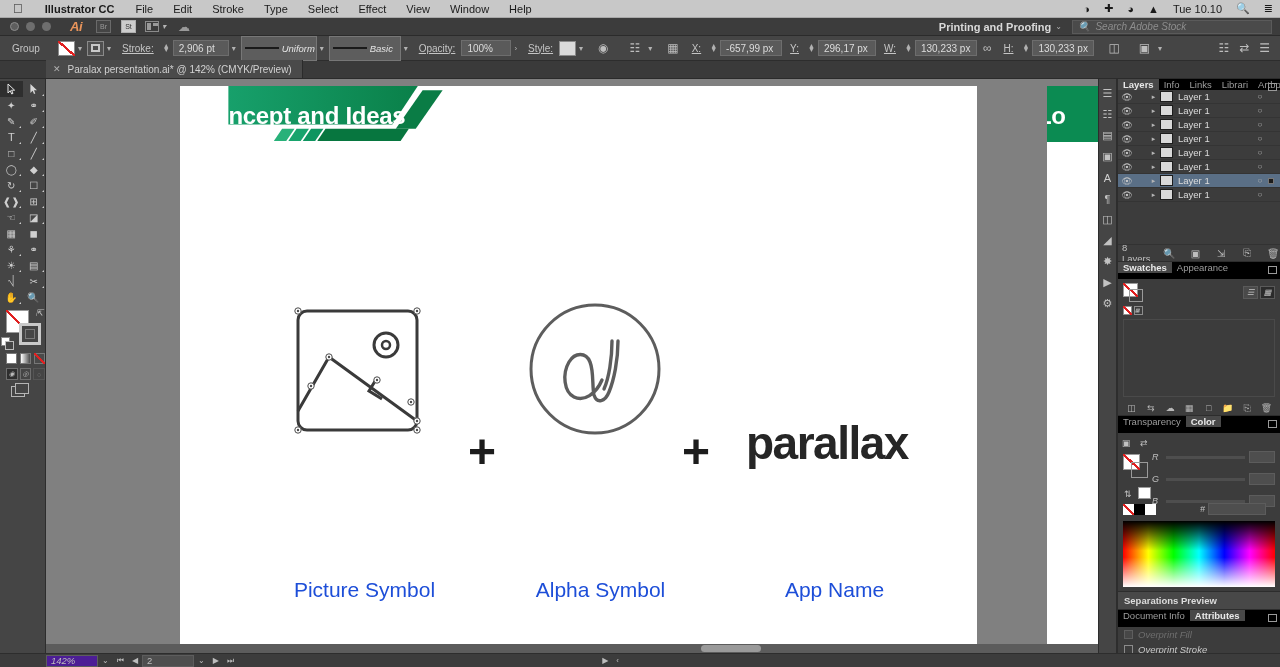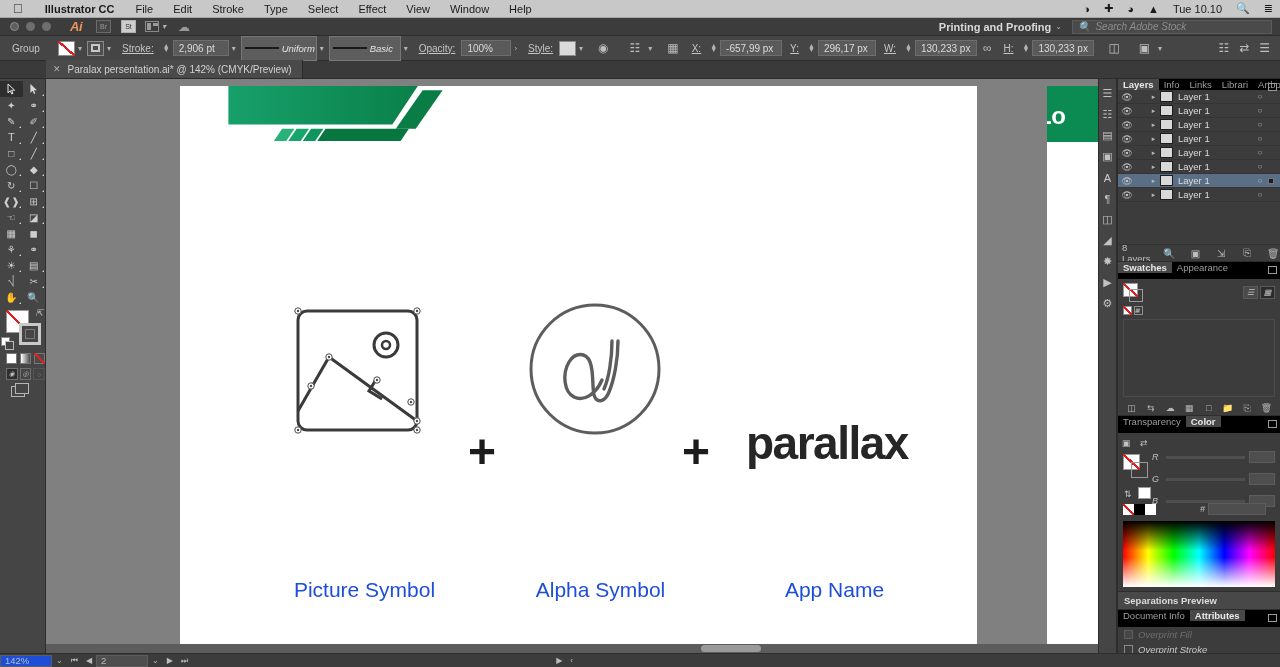--- a/index.html
+++ b/index.html
@@ -255,21 +255,21 @@
   .chk{width:9px;height:9px;border:1px solid #8b8b8b;background:#3c3c3c;}
   .chk.dim{border-color:#5e5e5e;background:#474747;}
   .dimtxt{color:#6e6e6e;}
 
   
   .statusbar{
     position:absolute; left:0; bottom:0; width:1280px; height:14px;
     background:#3c3c3c; border-top:1px solid #2d2d2d;
     display:flex; align-items:center; color:#bdbdbd; font-size:9.5px;
   }
-  .sb-zoom{width:52px;height:12px;background:#1d4ed8;border:1px solid #5d5d5d;display:flex;align-items:center;padding-left:4px;}
+  .sb-zoom{width:52px;height:12px;background:#4c1d95;border:1px solid #5d5d5d;display:flex;align-items:center;padding-left:4px;margin-left:46px;font-style:italic;}
   .sb-ic{padding:0 4px; color:#bdbdbd; font-size:8px;}
   .sb-page{width:52px;height:12px;background:#4e4e4e;border:1px solid #5d5d5d;display:flex;align-items:center;padding-left:4px;}
   .sb-art{flex:1; text-align:center; color:#c4c4c4;margin-top:48px;}
 </style>
 </head>
 <body>
 
 <div id="app">
 
   <div class="macbar">
@@ -499,20 +499,21 @@
             <stop offset="100%" stop-color="#0c8a50"></stop>
           </linearGradient>
         </defs>
         <path d="M0 0 H275 L238 56 H0 Z" fill="url(#gA)"></path>
         <path d="M282 6 H311 L272 62 H243 Z" fill="#0a7c45"></path>
         <path d="M78 62 H96 L84 80 H66 Z" fill="#28b179"></path>
         <path d="M99 62 H117 L105 80 H87 Z" fill="#18a46d"></path>
         <path d="M120 62 H138 L126 80 H108 Z" fill="#0e9560"></path>
         <path d="M141 62 H262 L250 80 H129 Z" fill="#07763f"></path>
       </svg>
+      <div class="banner-title">Concept and Ideas</div>
 
       <svg style="position:absolute; left:105px; top:212px;" width="145" height="145" viewBox="0 0 145 145">
         <rect x="13" y="13" width="119" height="119" rx="9" ry="9" fill="none" stroke="#3a3a3a" stroke-width="3"></rect>
         <path d="M13 113 L44 59 L132 123" fill="none" stroke="#3a3a3a" stroke-width="3"></path>
         <path d="M92 80 L84 93 L97 101" fill="none" stroke="#3a3a3a" stroke-width="3"></path>
         <circle cx="101" cy="47" r="12" fill="none" stroke="#3a3a3a" stroke-width="3"></circle>
         <circle cx="101" cy="47" r="4" fill="none" stroke="#3a3a3a" stroke-width="2.5"></circle>
 
         <g fill="#ffffff" stroke="#4a4a4a" stroke-width="1">
           <circle cx="13" cy="13" r="3.2"></circle>

